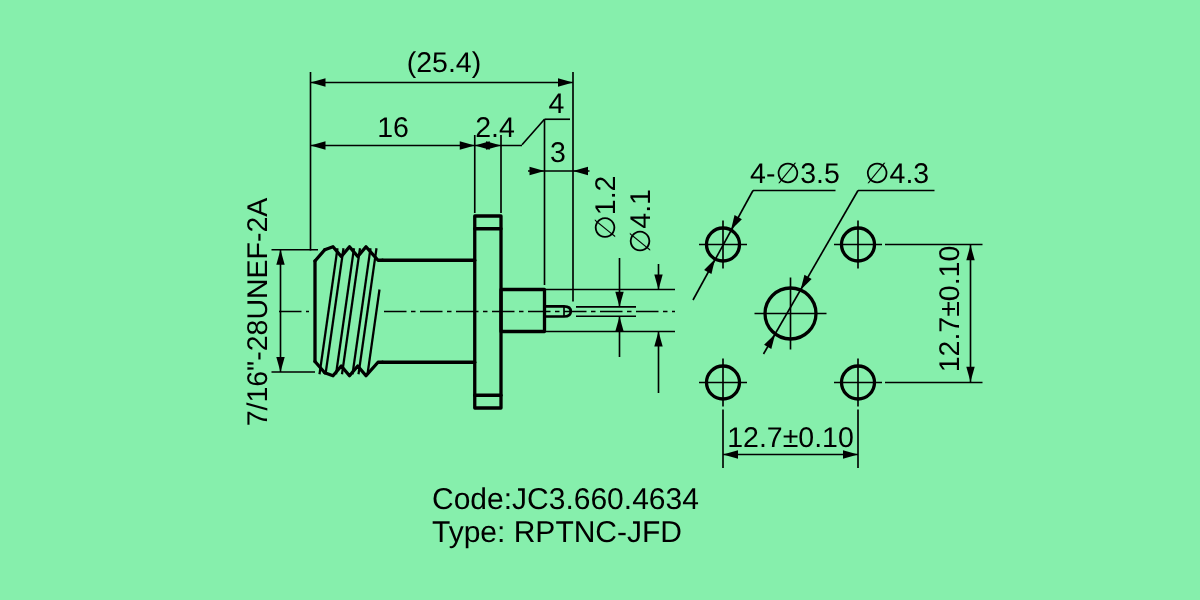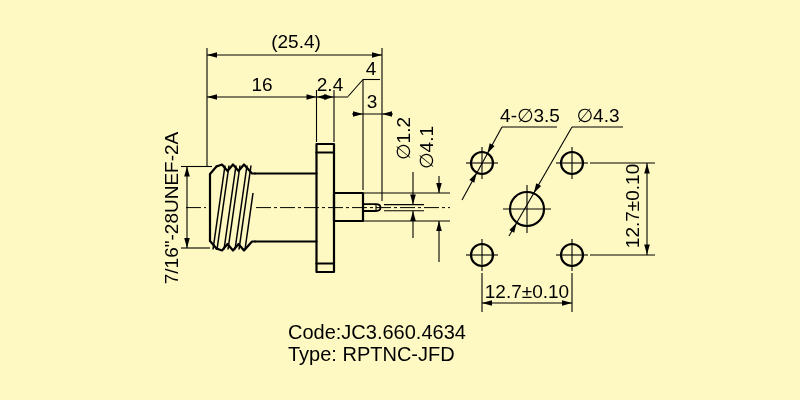--- a/index.html
+++ b/index.html
@@ -4,21 +4,21 @@
 <style>
   html, body {
     margin: 0;
     padding: 0;
     background: #ffffff;
   }
   .canvas {
     position: relative;
     width: 800px;
     height: 400px;
-    background: #fef9c3;
+    background: #86efac;
     overflow: hidden;
   }
   svg text {
     font-family: "Liberation Sans", "DejaVu Sans", sans-serif;
     fill: #000000;
   }
   .dimtext  { font-size: 19px; }
   .captext  { font-size: 20px; }
   .outline  { stroke: #000000; stroke-width: 2.2; fill: none; stroke-linejoin: round; stroke-linecap: round; }
   .thin     { stroke: #000000; stroke-width: 1.1; fill: none; }

